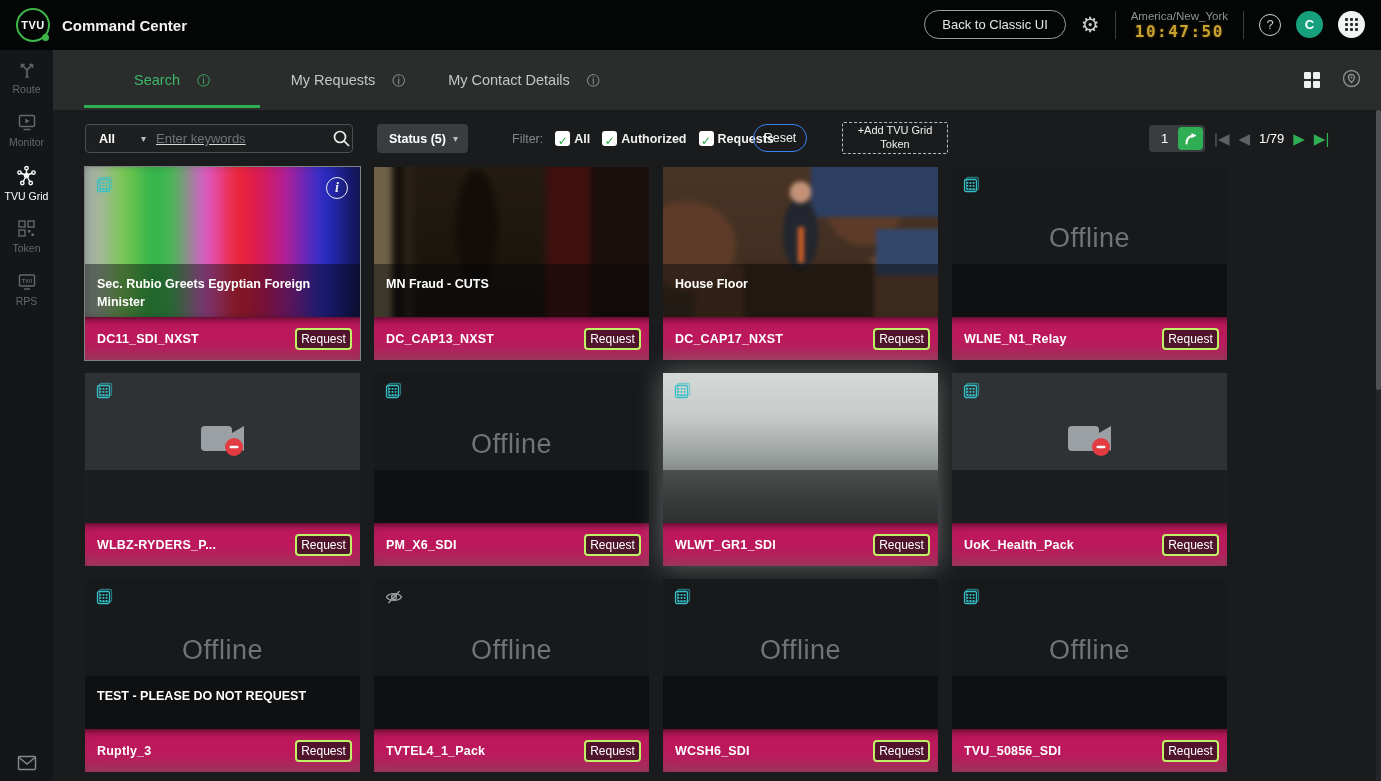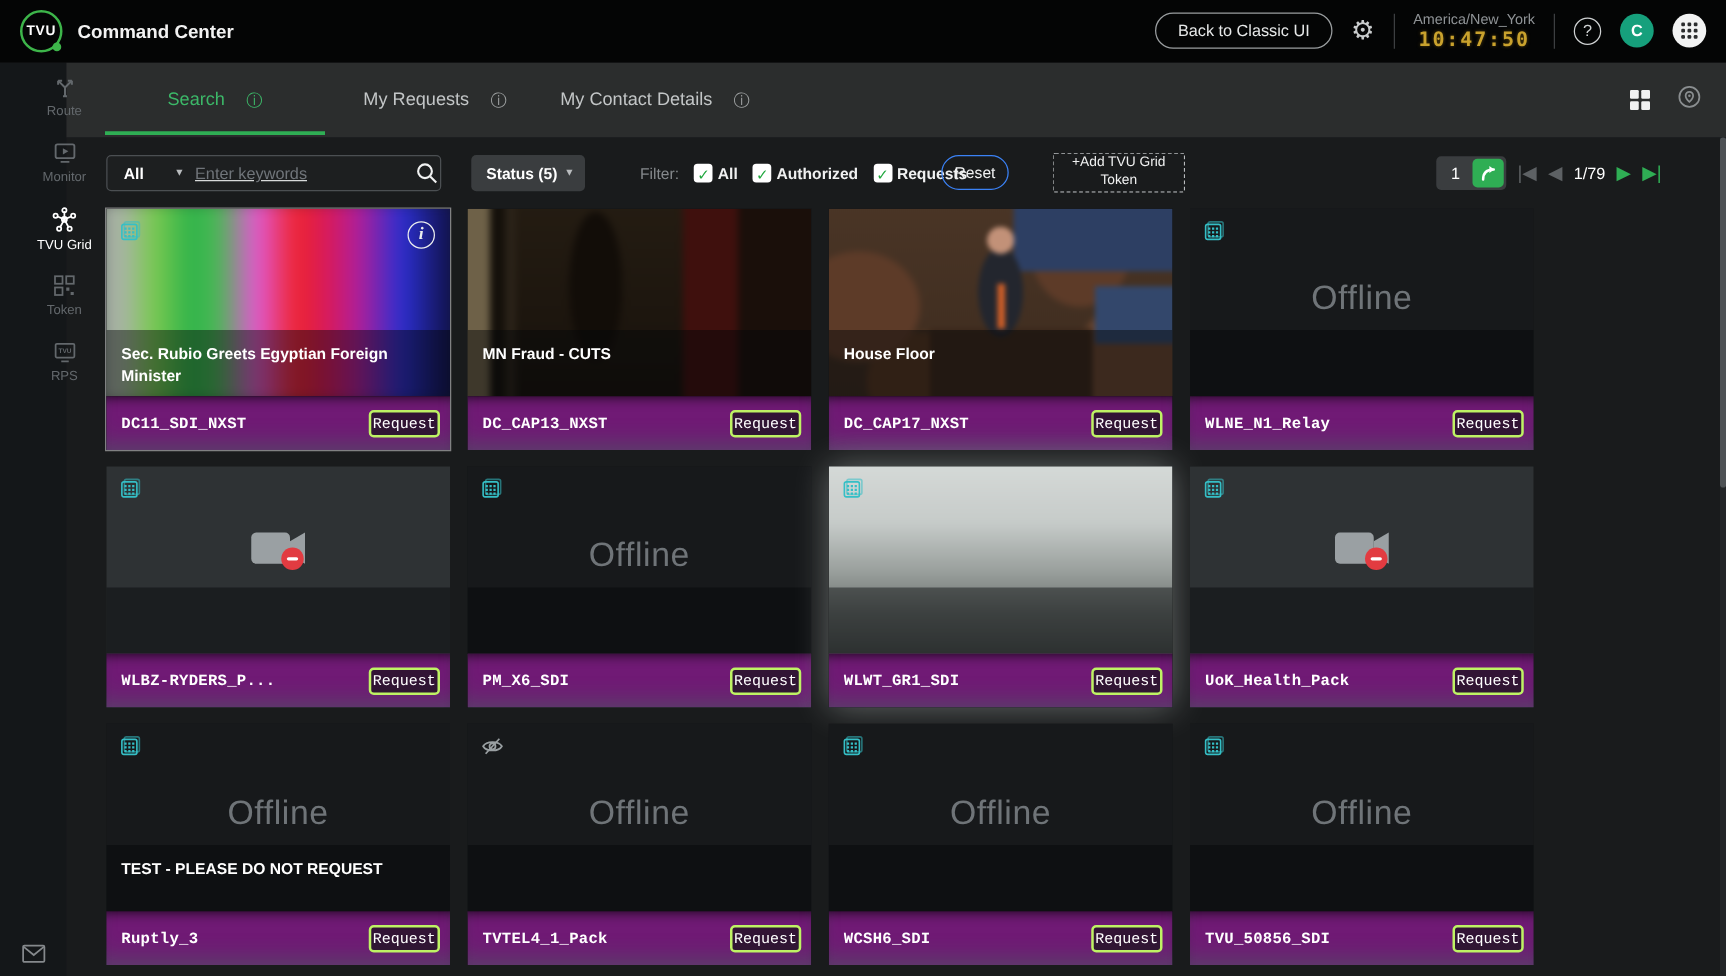--- a/index.html
+++ b/index.html
@@ -27,21 +27,21 @@
   .help { width:22px; height:22px; border:1.5px solid #cfd2d3; border-radius:50%;
     display:flex; align-items:center; justify-content:center; font-size:13px; color:#cfd2d3; cursor:pointer; }
   .avatar { width:27px; height:27px; border-radius:50%; background:#16a07c; color:#fff;
     display:flex; align-items:center; justify-content:center; font-size:13px; font-weight:bold; cursor:pointer; }
   .apps { width:27px; height:27px; border-radius:50%; background:#f2f3f3; display:flex;
     align-items:center; justify-content:center; cursor:pointer; }
   .apps .dots { display:grid; grid-template-columns:repeat(3,3px); grid-template-rows:repeat(3,3px); gap:2px; }
   .apps .dots i { background:#2b2d2e; border-radius:1px; }
 
   
-  #sidebar { position:absolute; top:50px; left:0; width:53px; height:731px; background:#141719; z-index:20;padding-left:25px; }
+  #sidebar { position:absolute; top:50px; left:0; width:53px; height:731px; background:#141719; z-index:20; }
   .sb-item { width:53px; padding:9px 0 8px; display:flex; flex-direction:column; align-items:center;
     gap:4px; color:#63686c; cursor:pointer; }
   .sb-item.active { color:#ffffff; }
   .sb-item svg { display:block; }
   .sb-label { font-size:10.5px; }
   .sb-mail { position:absolute; bottom:10px; left:0; width:53px; display:flex; justify-content:center;
     color:#85898c; cursor:pointer; }
 
   
   #tabbar { position:absolute; top:50px; left:53px; width:1328px; height:60px; background:#2b2d2d; }
@@ -132,23 +132,23 @@
     font-size:27px; color:#6f7478; letter-spacing:.5px; }
   .camoff { position:absolute; top:46px; left:0; width:100%; display:flex; justify-content:center; }
   .band { position:absolute; left:0; right:0; top:97px; height:53px; background:rgba(4,7,9,.45);
     padding:10px 12px 0; }
   .band span { font-size:12.5px; font-weight:bold; color:#fff; }
   .corner { position:absolute; top:8px; left:10px; }
   .info-ic { position:absolute; top:10px; right:12px; width:22px; height:22px; border:1.5px solid #eceeee;
     border-radius:50%; color:#eceeee; display:flex; align-items:center; justify-content:center; }
   .info-ic::after { content:"i"; font-family:"Liberation Serif",serif; font-style:italic;
     font-size:14px; font-weight:bold; }
-  .cfoot { position:absolute; left:0; right:0; bottom:0; height:43px; background:#701a75;
+  .cfoot { position:absolute; left:0; right:0; bottom:0; height:43px; background:#be185d;
     box-shadow:inset 0 -16px 20px -12px rgba(40,150,80,.35), inset 0 8px 10px -8px rgba(0,0,0,.9);
-    display:flex; align-items:center; padding:0 8px 0 12px;font-family:Liberation Mono, monospace; }
+    display:flex; align-items:center; padding:0 8px 0 12px; }
   .ctitle { font-size:12.5px; font-weight:bold; color:#fff; letter-spacing:.2px; flex:1;
     white-space:nowrap; overflow:hidden; }
   .req { width:57px; height:22px; background:rgba(8,16,10,.6); border:2px solid #bef264;
     border-radius:4px; color:#fff; font-size:12px; font-family:inherit; cursor:pointer; flex:none; }
 
   
   .scroll-track { position:absolute; top:110px; right:0; width:5px; bottom:0; background:#232628; }
   .scroll-thumb { position:absolute; top:0; width:5px; height:280px; background:#4e5255; border-radius:3px; }
 </style>
 </head>

